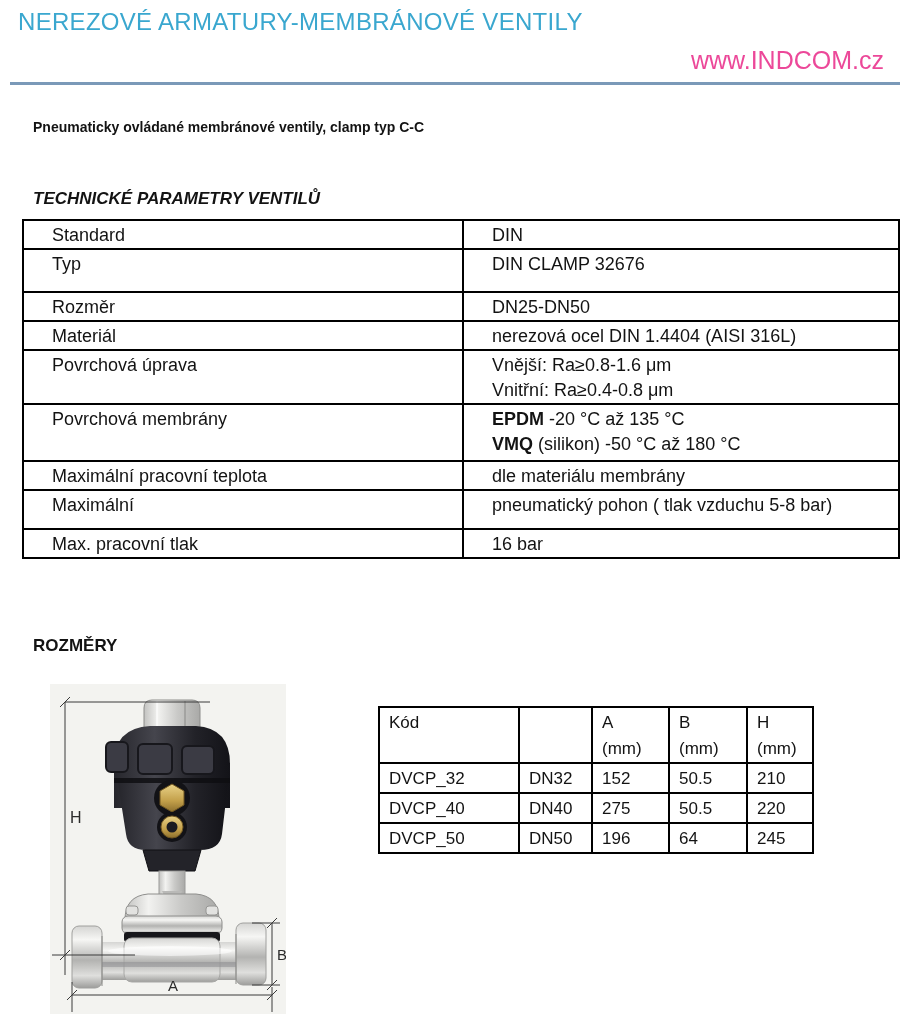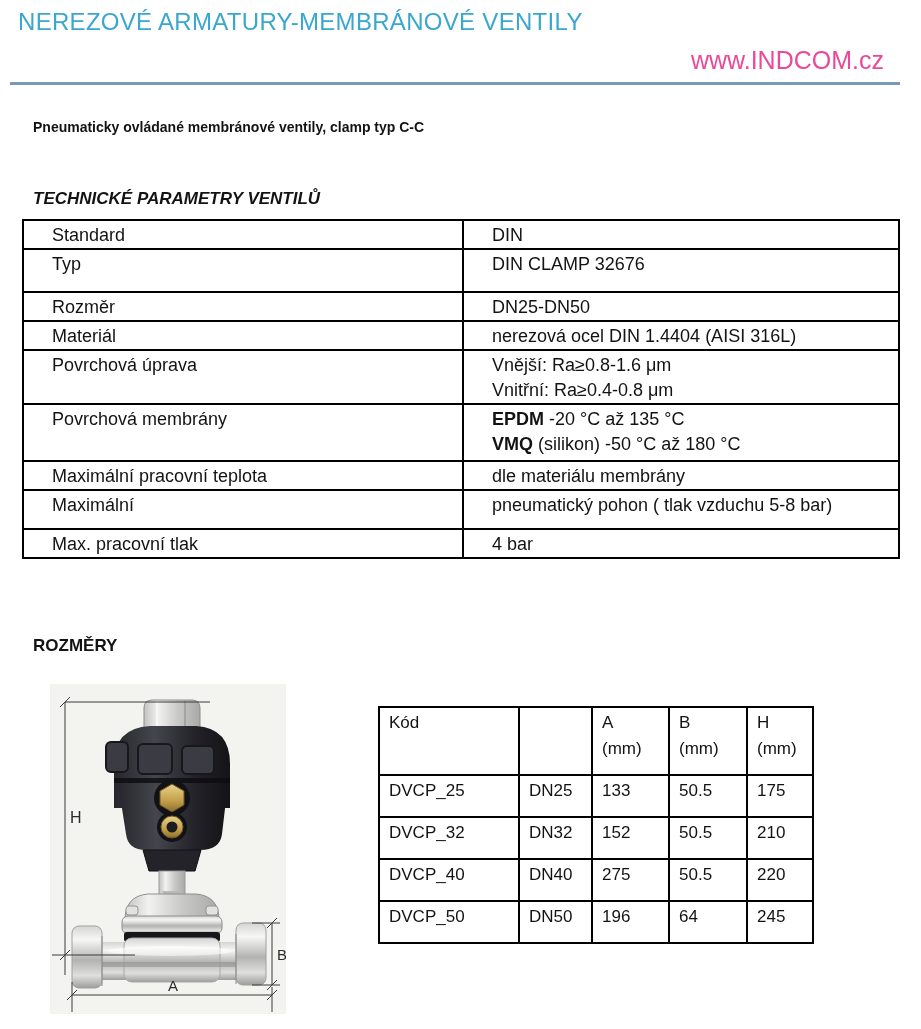--- a/index.html
+++ b/index.html
@@ -32,21 +32,21 @@
   .tech-table { left:22px; top:219px; width:876px; }
   .tech-table td {
     border:2px solid #000; vertical-align:top; text-align:left;
     font-size:18px; line-height:25px; padding:2px 8px 0 28px; overflow:hidden;
   }
   .tech-table b { font-weight:bold;text-align:center; }
 
   .dims-table { left:378px; top:706px; width:434px; }
   .dims-table th, .dims-table td {
     border:2px solid #000; vertical-align:top; text-align:left; font-weight:normal;
-    font-size:17px; line-height:26px; padding:2px 4px 12px 9px; overflow:hidden;
+    font-size:17px; line-height:26px; padding:2px 4px 0 9px; overflow:hidden;
   }
 
   .figure {
     position:absolute; left:50px; top:684px; width:236px; height:330px;
   }
   .figure svg { display:block; }
 </style>
 </head>
 <body>
 
@@ -99,21 +99,21 @@
       <tr style="height:27px">
         <td>Maximální pracovní teplota</td>
         <td><b></b><span>dle materiálu membrány</span></td>
       </tr>
       <tr style="height:39px">
         <td>Maximální</td>
         <td><b></b><span>pneumatický pohon ( tlak vzduchu 5-8 bar)</span></td>
       </tr>
       <tr style="height:29px">
         <td>Max. pracovní tlak</td>
-        <td><b></b><span>4 bar</span></td>
+        <td><b></b><span>16 bar</span></td>
       </tr>
     </tbody>
   </table>
 
   <div class="sec-heading dims-heading">ROZMĚRY</div>
 
   <div class="figure">
     <svg width="236" height="330" viewBox="0 0 236 330" xmlns="http://www.w3.org/2000/svg">
       <defs>
         <linearGradient id="metalV" x1="0" y1="0" x2="1" y2="0">
@@ -244,27 +244,20 @@
             <div>(mm)</div>
           </th>
         <th>
             <div>H</div>
             <div>(mm)</div>
           </th>
       </tr>
     </thead>
     <tbody>
       <tr style="height:27px">
-        <td>DVCP_25</td>
-        <td>DN25</td>
-        <td>133</td>
-        <td>50.5</td>
-        <td>175</td>
-      </tr>
-      <tr style="height:27px">
         <td>DVCP_32</td>
         <td>DN32</td>
         <td>152</td>
         <td>50.5</td>
         <td>210</td>
       </tr>
       <tr style="height:27px">
         <td>DVCP_40</td>
         <td>DN40</td>
         <td>275</td>

